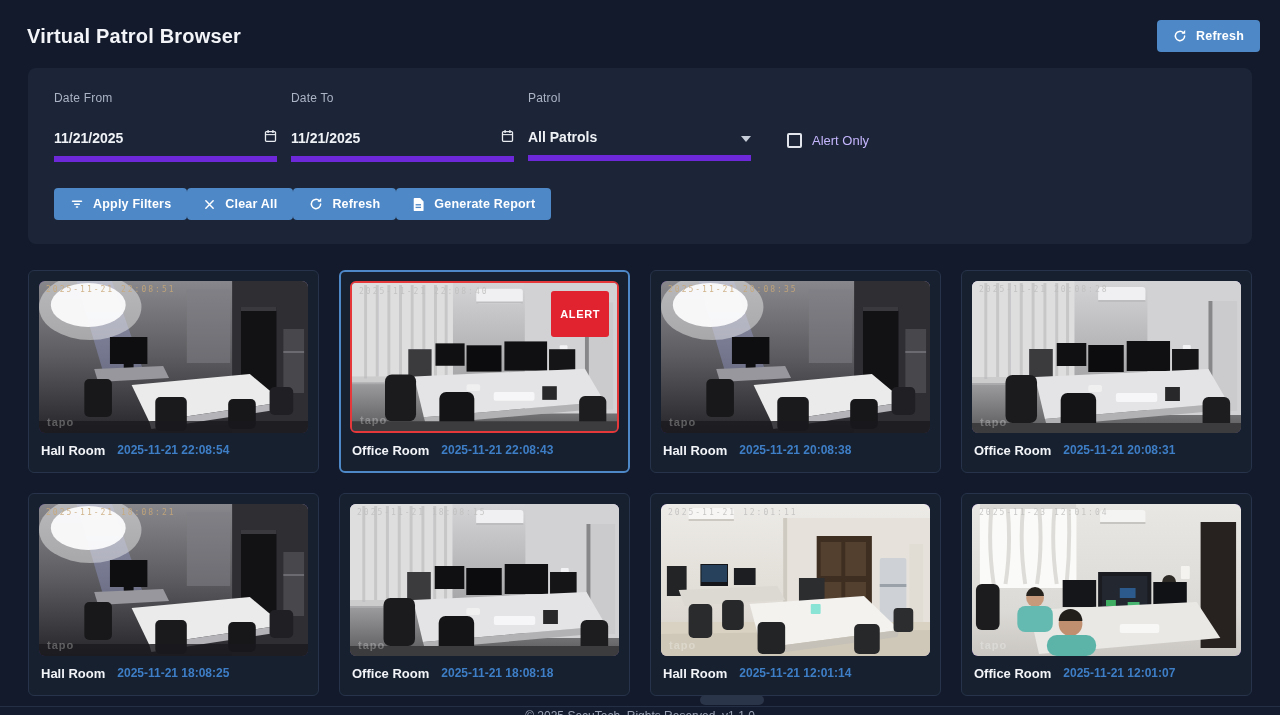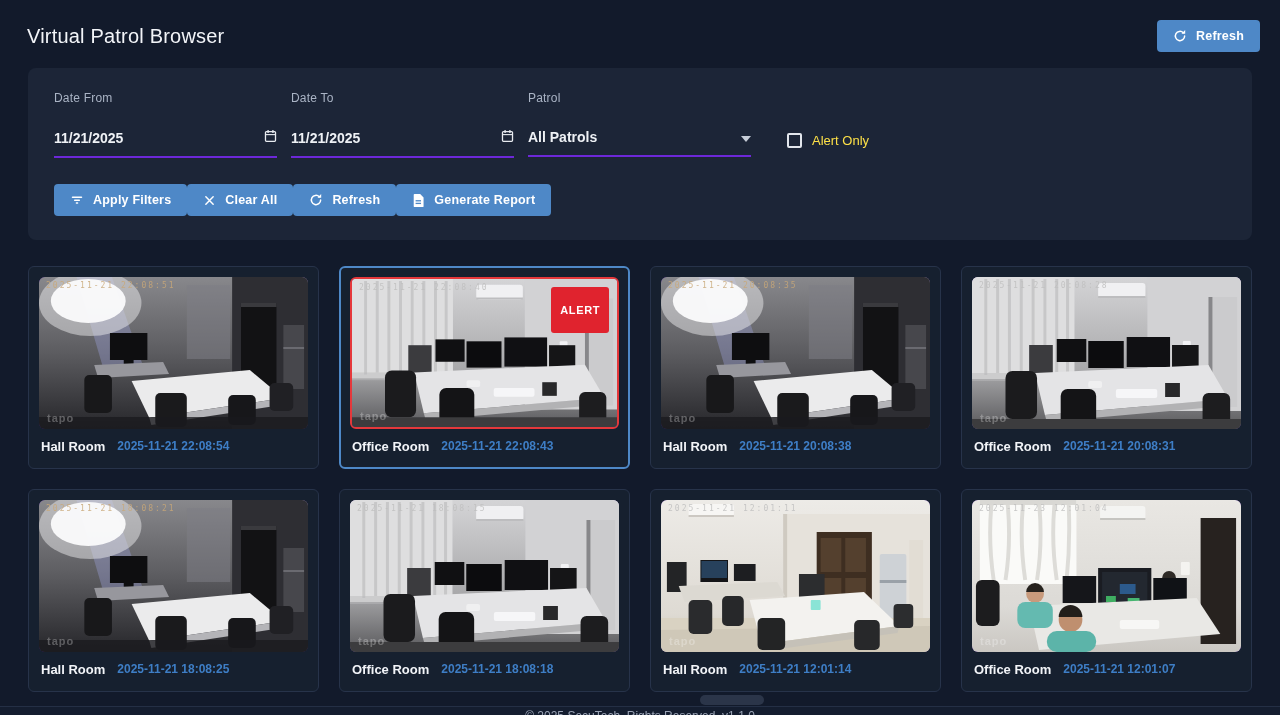--- a/index.html
+++ b/index.html
@@ -5,41 +5,41 @@
   * { box-sizing: border-box; margin: 0; padding: 0; }
   html,body { width:1280px; height:715px; overflow:hidden; }
   body {
     background:#121a2b;
     font-family:"Liberation Sans", sans-serif;
     color:#e8ebf0;
     position:relative;
   }
   
   .header { display:flex; justify-content:space-between; align-items:center; padding:20px 20px 16px 27px; }
-  .title { font-size:20px; font-weight:400; color:#f2f4f8; letter-spacing:.2px; }
+  .title { font-size:20px; font-weight:700; color:#f2f4f8; letter-spacing:.2px; }
   .btn {
     background:#4e88c7; color:#fff; border:none; border-radius:4px;
     font-family:inherit; font-weight:700; font-size:12.5px;
     display:inline-flex; align-items:center; gap:9px;
     height:32px; padding:0 16px; cursor:pointer; letter-spacing:.2px;
   }
   .btn .ic { display:inline-flex; align-items:center; }
   
   .filter-panel { margin:0 28px; background:#1c2537; border-radius:8px; padding:23px 26px 24px; }
   .filter-row { display:flex; align-items:flex-start; }
   .f-col { width:223px; margin-right:14px; }
   .f-label { font-size:12px; color:#aab4c5; letter-spacing:.2px; }
   .f-value {
     display:flex; justify-content:space-between; align-items:center;
-    margin-top:24px; padding-bottom:10px; border-bottom:2px solid #6d28d9;
+    margin-top:24px; padding-bottom:10px; border-bottom:6px solid #6d28d9;
     font-size:14px; font-weight:700; color:#eef1f5; cursor:pointer;
   }
   .alert-only { display:flex; align-items:center; gap:10px; margin-left:22px; margin-top:42px; cursor:pointer; }
   .checkbox { width:15px; height:15px; border:2px solid #e2e6ec; border-radius:2px; background:transparent; }
-  .alert-only span { font-size:13px; color:#fde047; }
+  .alert-only span { font-size:13px; color:#c4b5fd; }
   .actions { display:flex; gap:0; margin-top:26px; }
   
   .grid { display:grid; grid-template-columns:repeat(4,1fr); gap:20px; margin:26px 28px 0; }
   .card {
     background:#16202f; border:1px solid #27334a; border-radius:6px;
     padding:10px; height:203px; cursor:pointer;
   }
   .card.selected { border:2px solid #4e88c7; padding:9px; }
   .thumb { position:relative; height:152px; border-radius:6px; overflow:hidden; background:#4c1d95; }
   .thumb.alert { border:2px solid #e5383b; }

